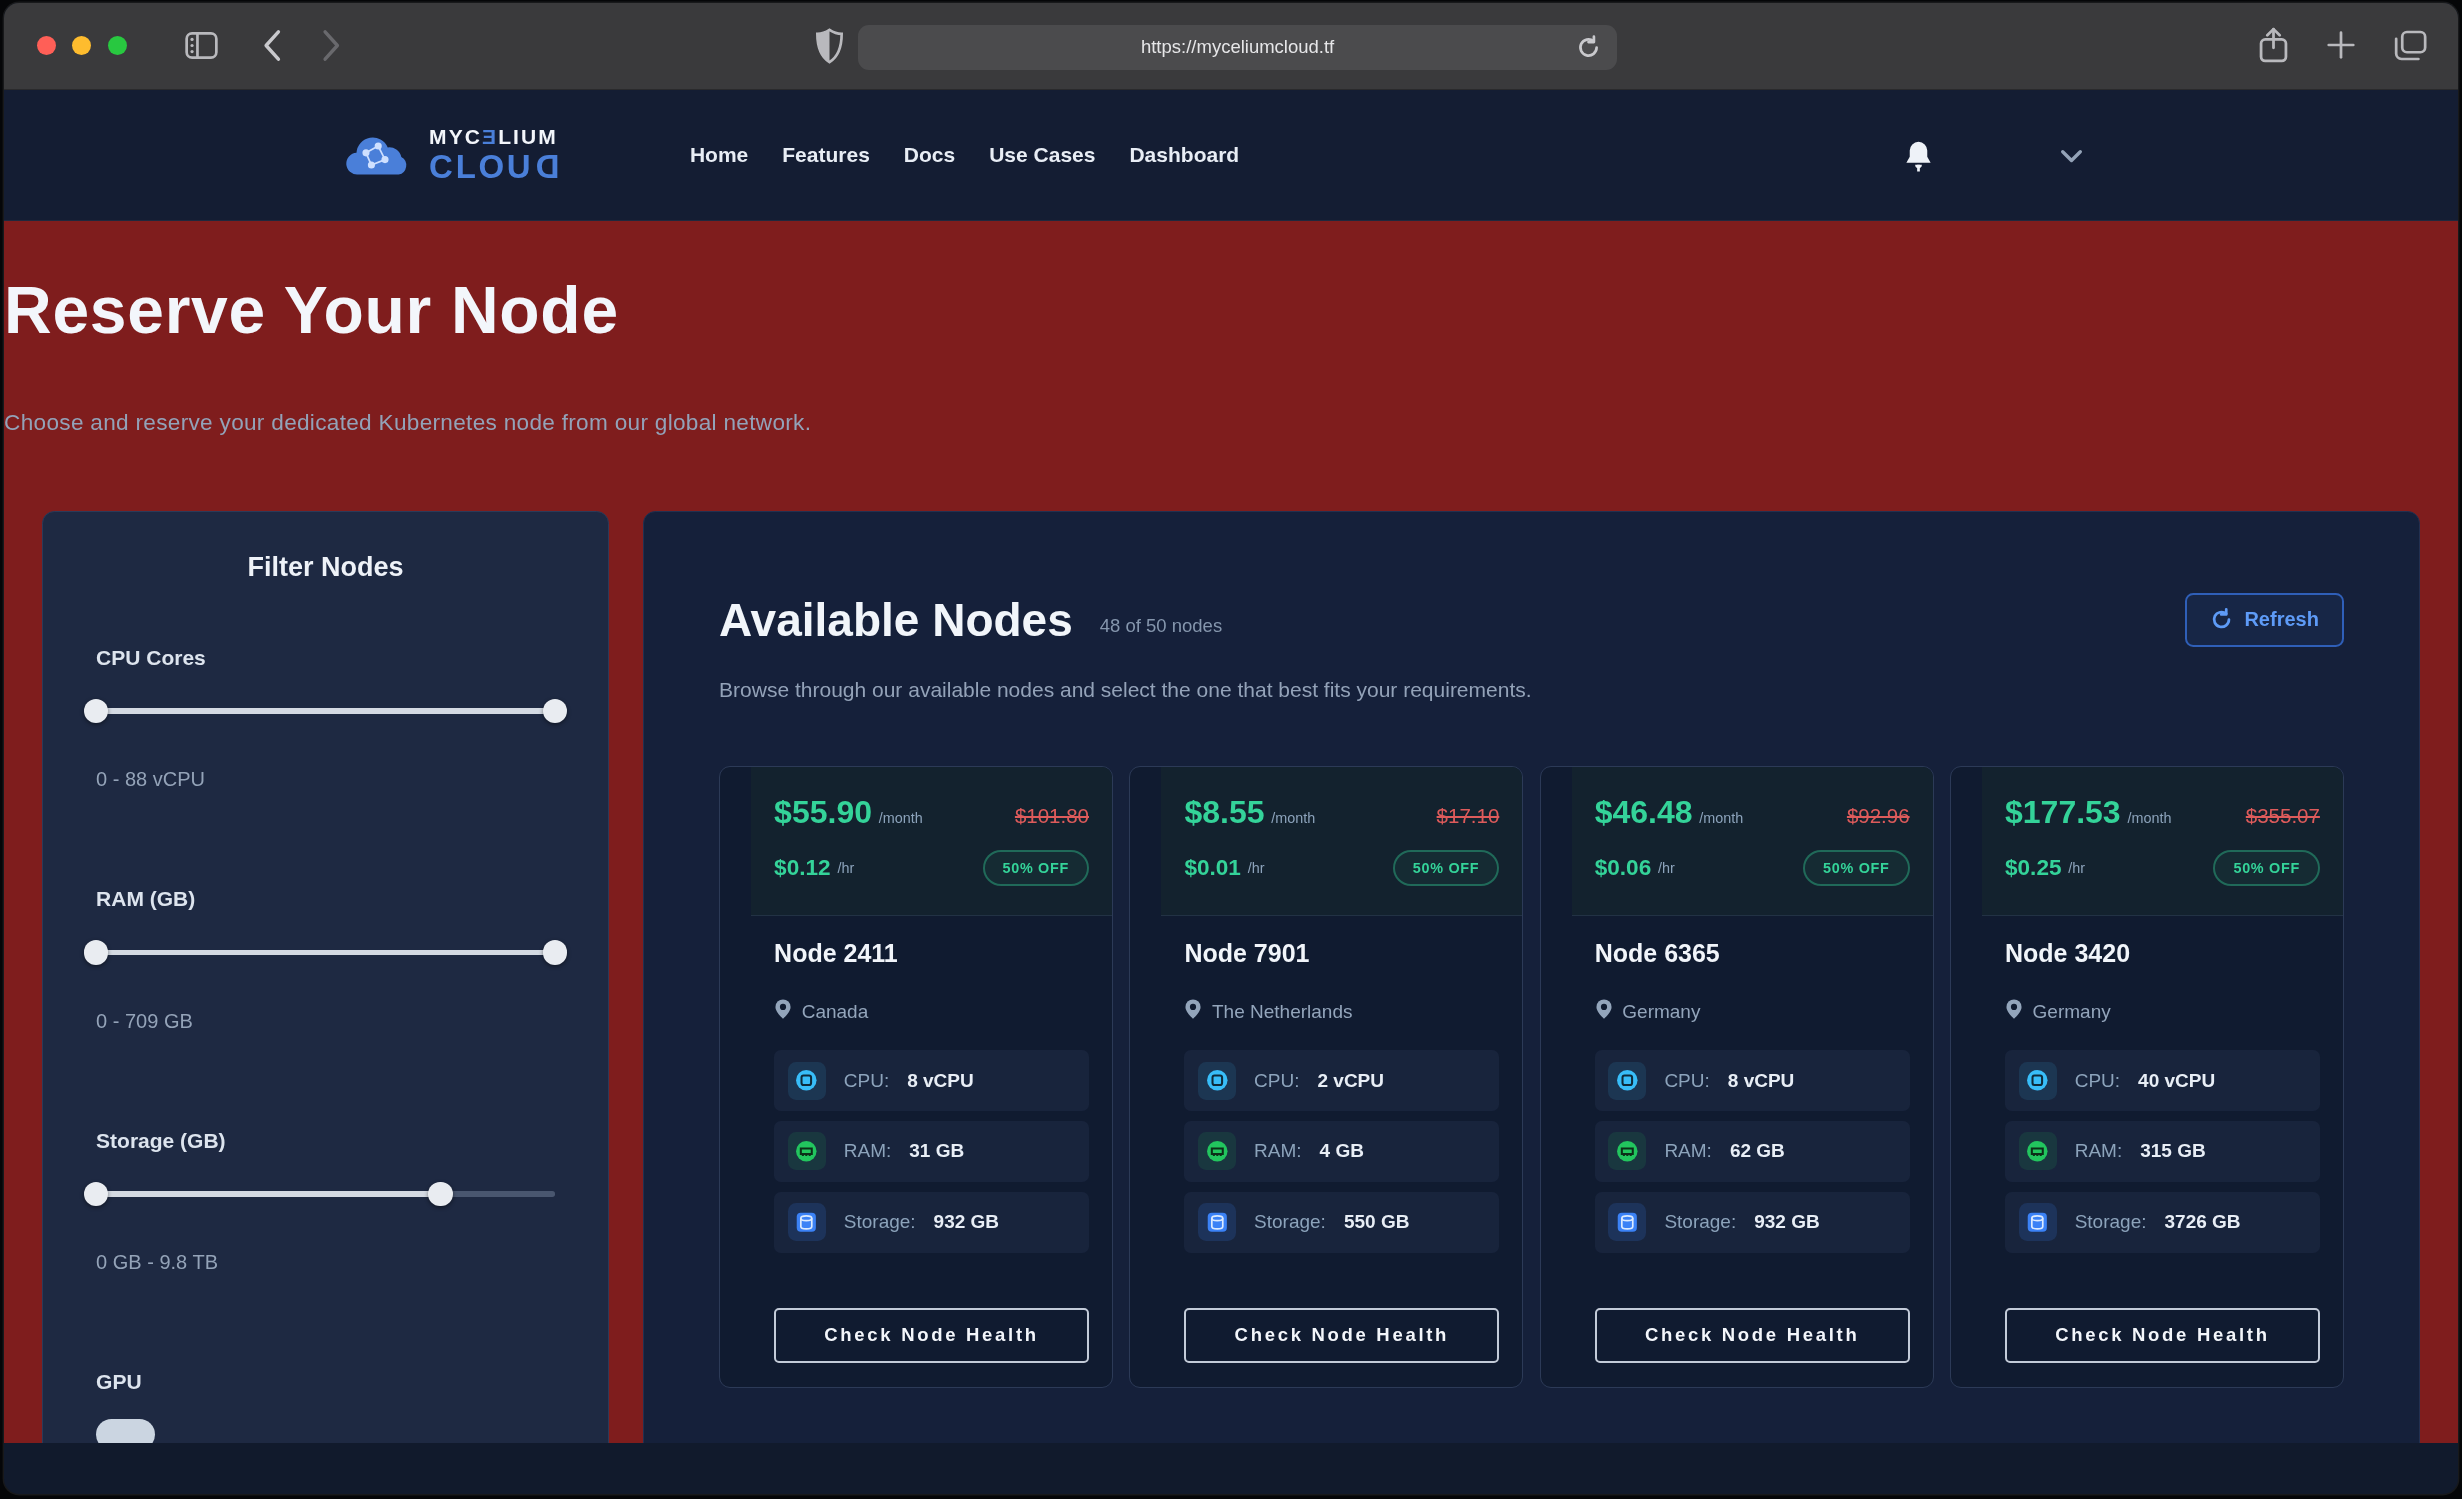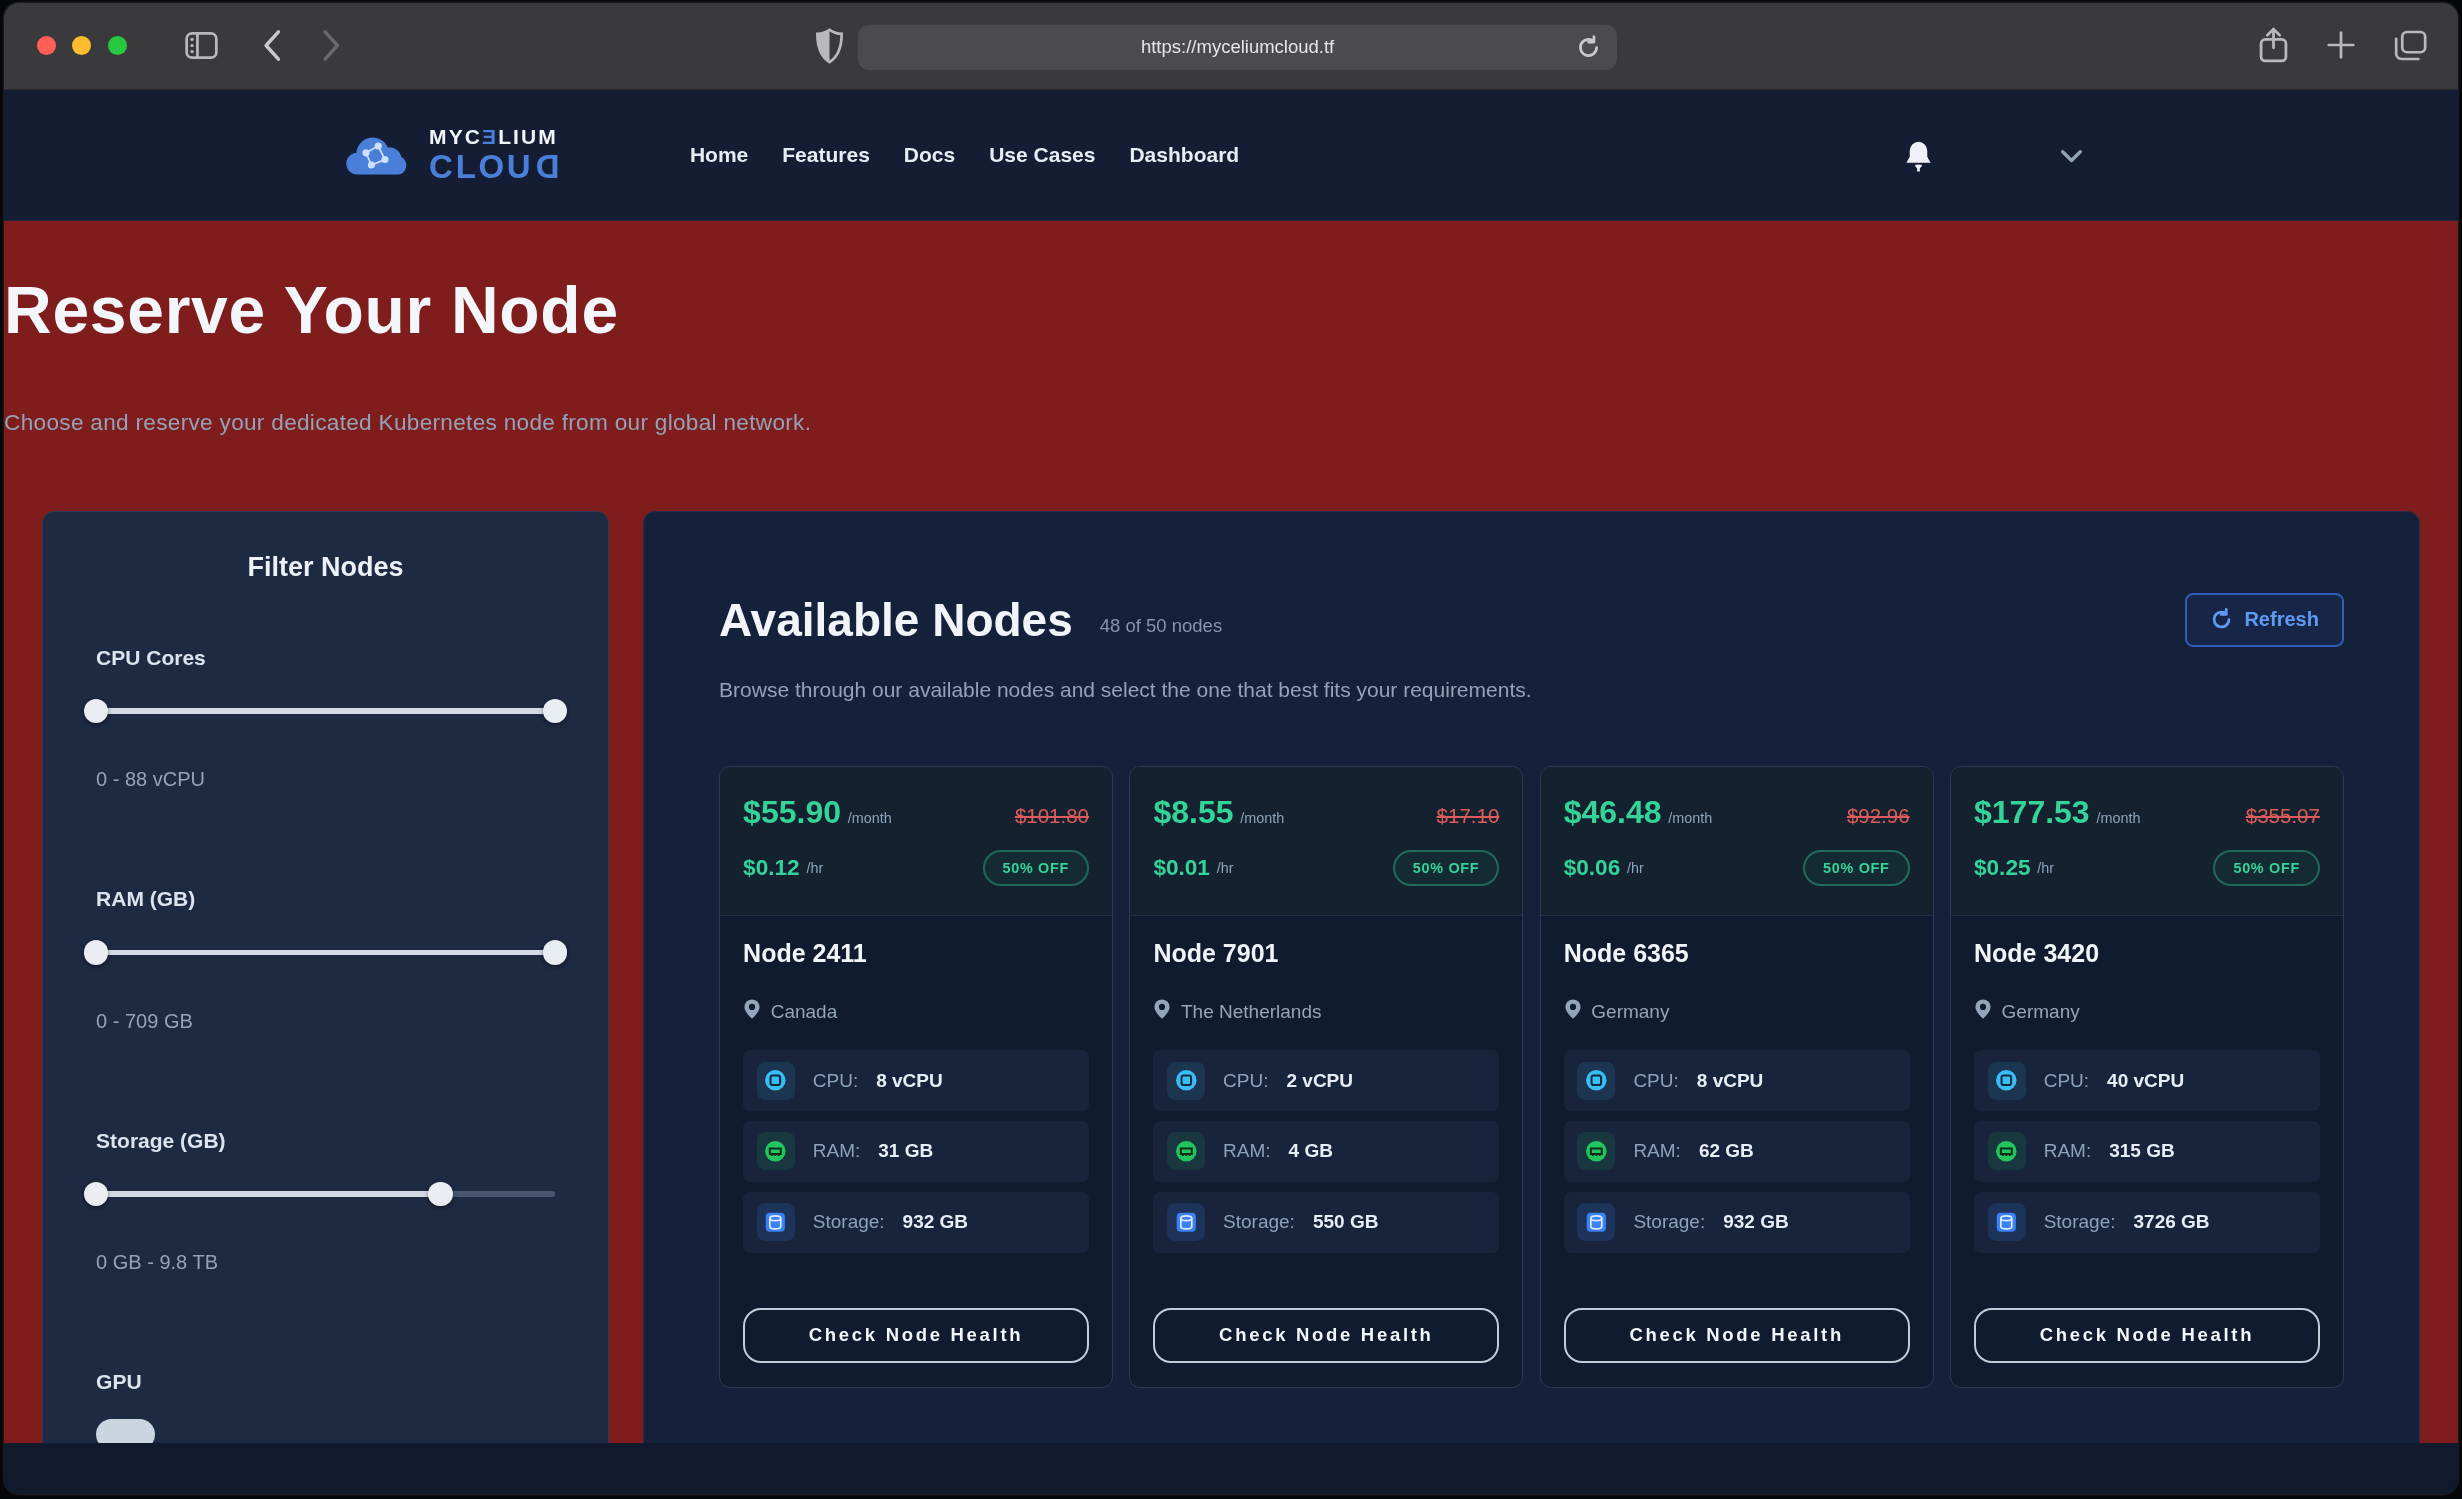--- a/index.html
+++ b/index.html
@@ -73,21 +73,21 @@
   .main-head h2 { color:#f1f5fa; font-size:46px; font-weight:600; }
   .node-count { color:#8596ad; font-size:18.5px; margin-left:27px; margin-top:12.3px; }
   .refresh-btn { margin-left:auto; display:flex; align-items:center; gap:11px;
                  border:2.1px solid #2f5fb8; border-radius:8.2px; padding:13.7px 23px;
                  background:rgba(59,130,246,0.07); cursor:pointer; }
   .refresh-btn span { color:#5e9bf7; font-size:20px; font-weight:700; }
   .main-sub { color:#93a2b8; font-size:21px; margin-top:31px; }
 
   
   .grid { display:grid; grid-template-columns:repeat(4,1fr); gap:16.4px; margin-top:64px; }
-  .card { background:#101b30; border:1.4px solid #2c3a57; border-radius:11px; overflow:hidden; }
+  .card { background:#101b30; border:1.4px solid #2c3a57; border-radius:11px; overflow:hidden;padding-left:31px; }
   .card-head { background:#13222e; padding:27px 23px 29px 23px; border-bottom:1.4px solid #223244; }
   .ph-row1 { display:flex; align-items:baseline; }
   .price-m { color:#34d399; font-size:32px; font-weight:700; }
   .unit { color:#8ca3bb; font-size:14.4px; margin-left:6.8px; }
   .old-price { margin-left:auto; color:#de5b5b; font-size:20.5px; font-weight:400; text-decoration:line-through; }
   .ph-row2 { display:flex; align-items:center; margin-top:19px; }
   .price-h { color:#34d399; font-size:22.6px; font-weight:700; }
   .badge { margin-left:auto; border:2.1px solid rgba(52,211,153,0.38); color:#34d399;
            font-size:14.4px; font-weight:700; letter-spacing:0.7px; border-radius:683px;
            padding:8.2px 18px; background:rgba(52,211,153,0.05); }
@@ -96,21 +96,21 @@
   .loc { display:flex; align-items:center; gap:9.6px; margin-top:30px; color:#93a5bb; font-size:19px; }
   .specs { margin-top:24.6px; display:flex; flex-direction:column; gap:9.6px; }
   .spec { background:#18243c; border-radius:6.8px; padding:11.6px 13.7px; display:flex; align-items:center; gap:18px; }
   .spec-ic { width:38px; height:38px; border-radius:8.2px; display:flex; align-items:center; justify-content:center; }
   .spec-ic.cpu { background:rgba(56,189,248,0.12); }
   .spec-ic.ram { background:rgba(34,197,94,0.12); }
   .spec-ic.sto { background:rgba(59,130,246,0.16); }
   .spec .slab { color:#8ca3bb; font-size:19px; }
   .spec .sval { color:#e8eef6; font-size:19px; font-weight:600;text-align:right; }
   .cta { margin-top:55px; width:100%; height:55px; background:transparent;
-         border:2.1px solid #c3cbd8; border-radius:18px; color:#f3f6fb; font-size:18.5px;
+         border:2.1px solid #c3cbd8; border-radius:5px; color:#f3f6fb; font-size:18.5px;
          font-weight:700; letter-spacing:2.7px; font-family:"Liberation Sans",sans-serif; cursor:pointer; }
 </style>
 </head>
 <body>
 
 <div class="window">
 
   <div class="toolbar">
     <div class="traffic">
       <div class="tl red"></div>

